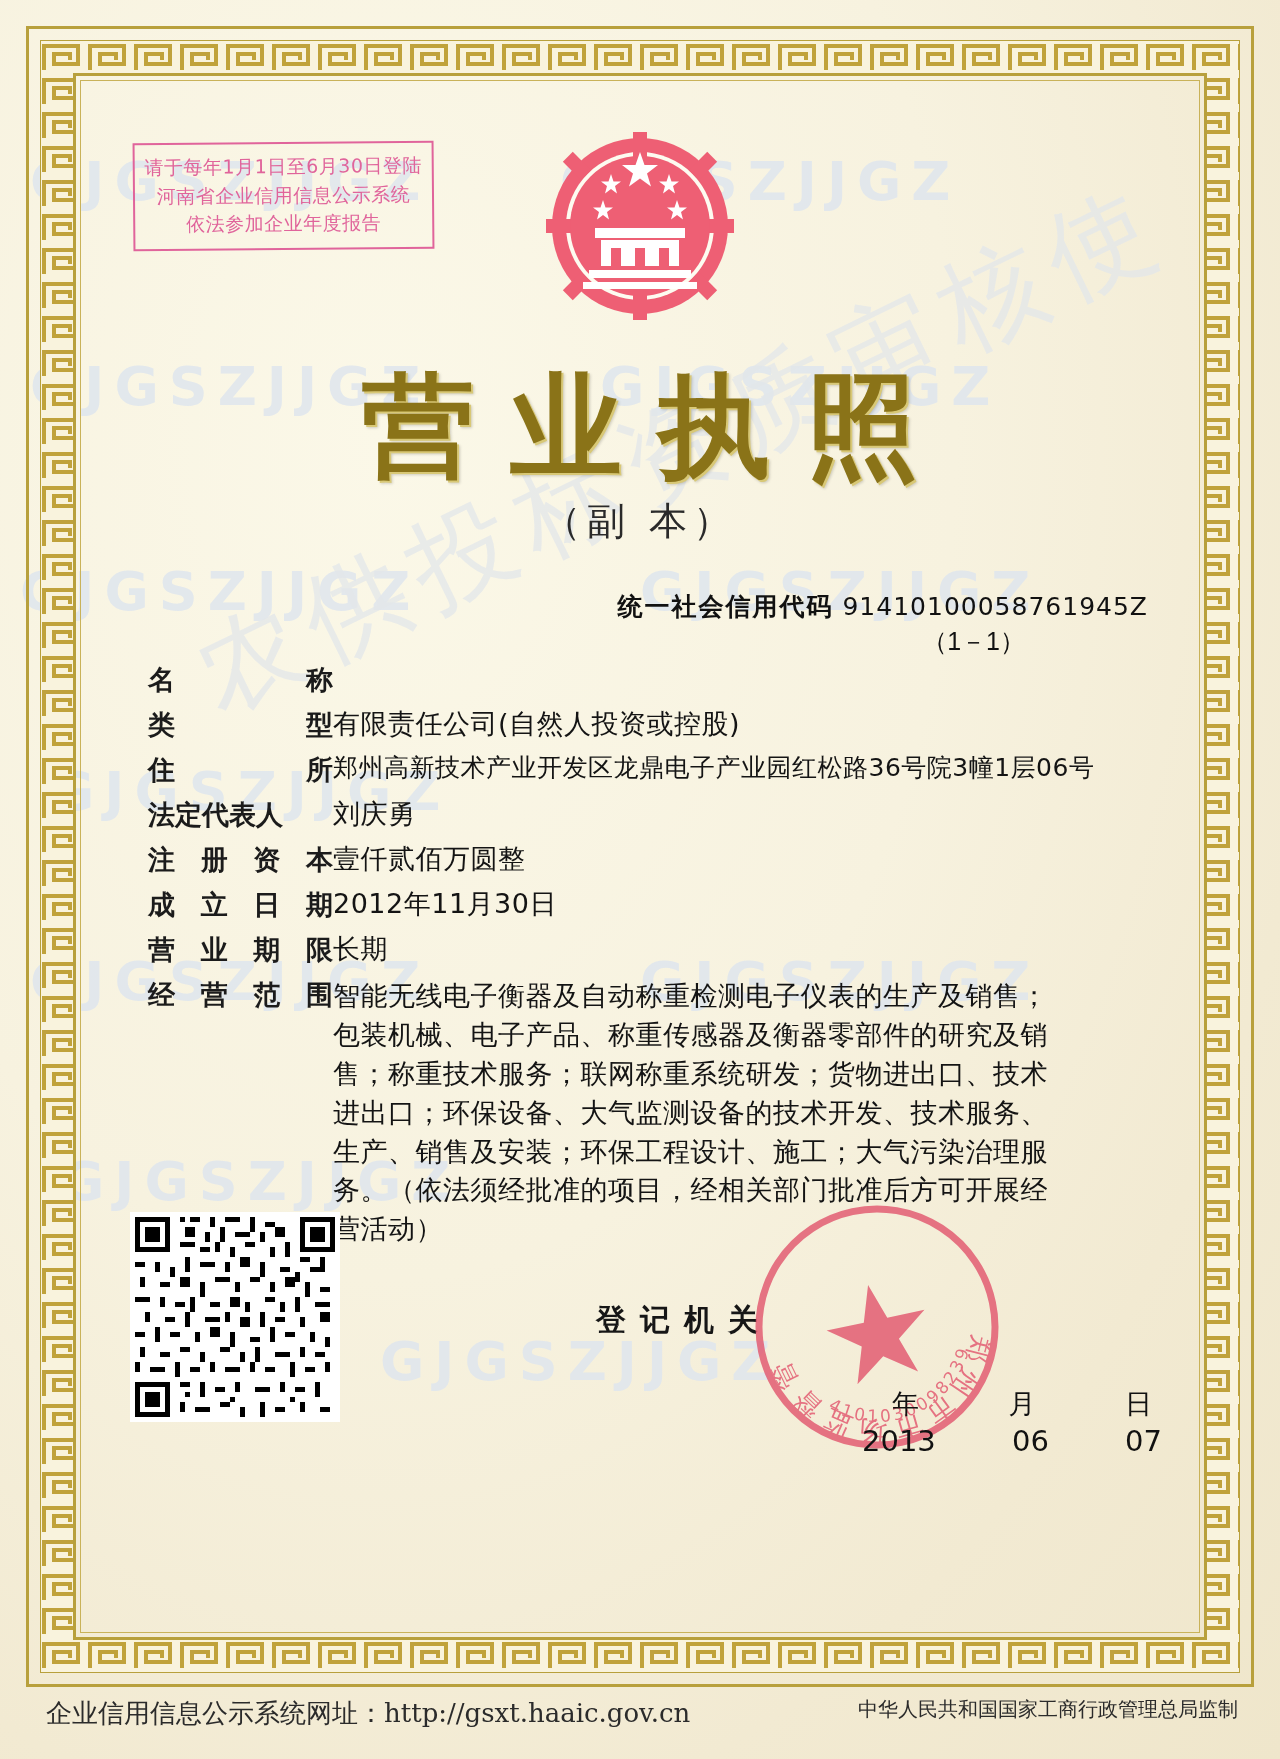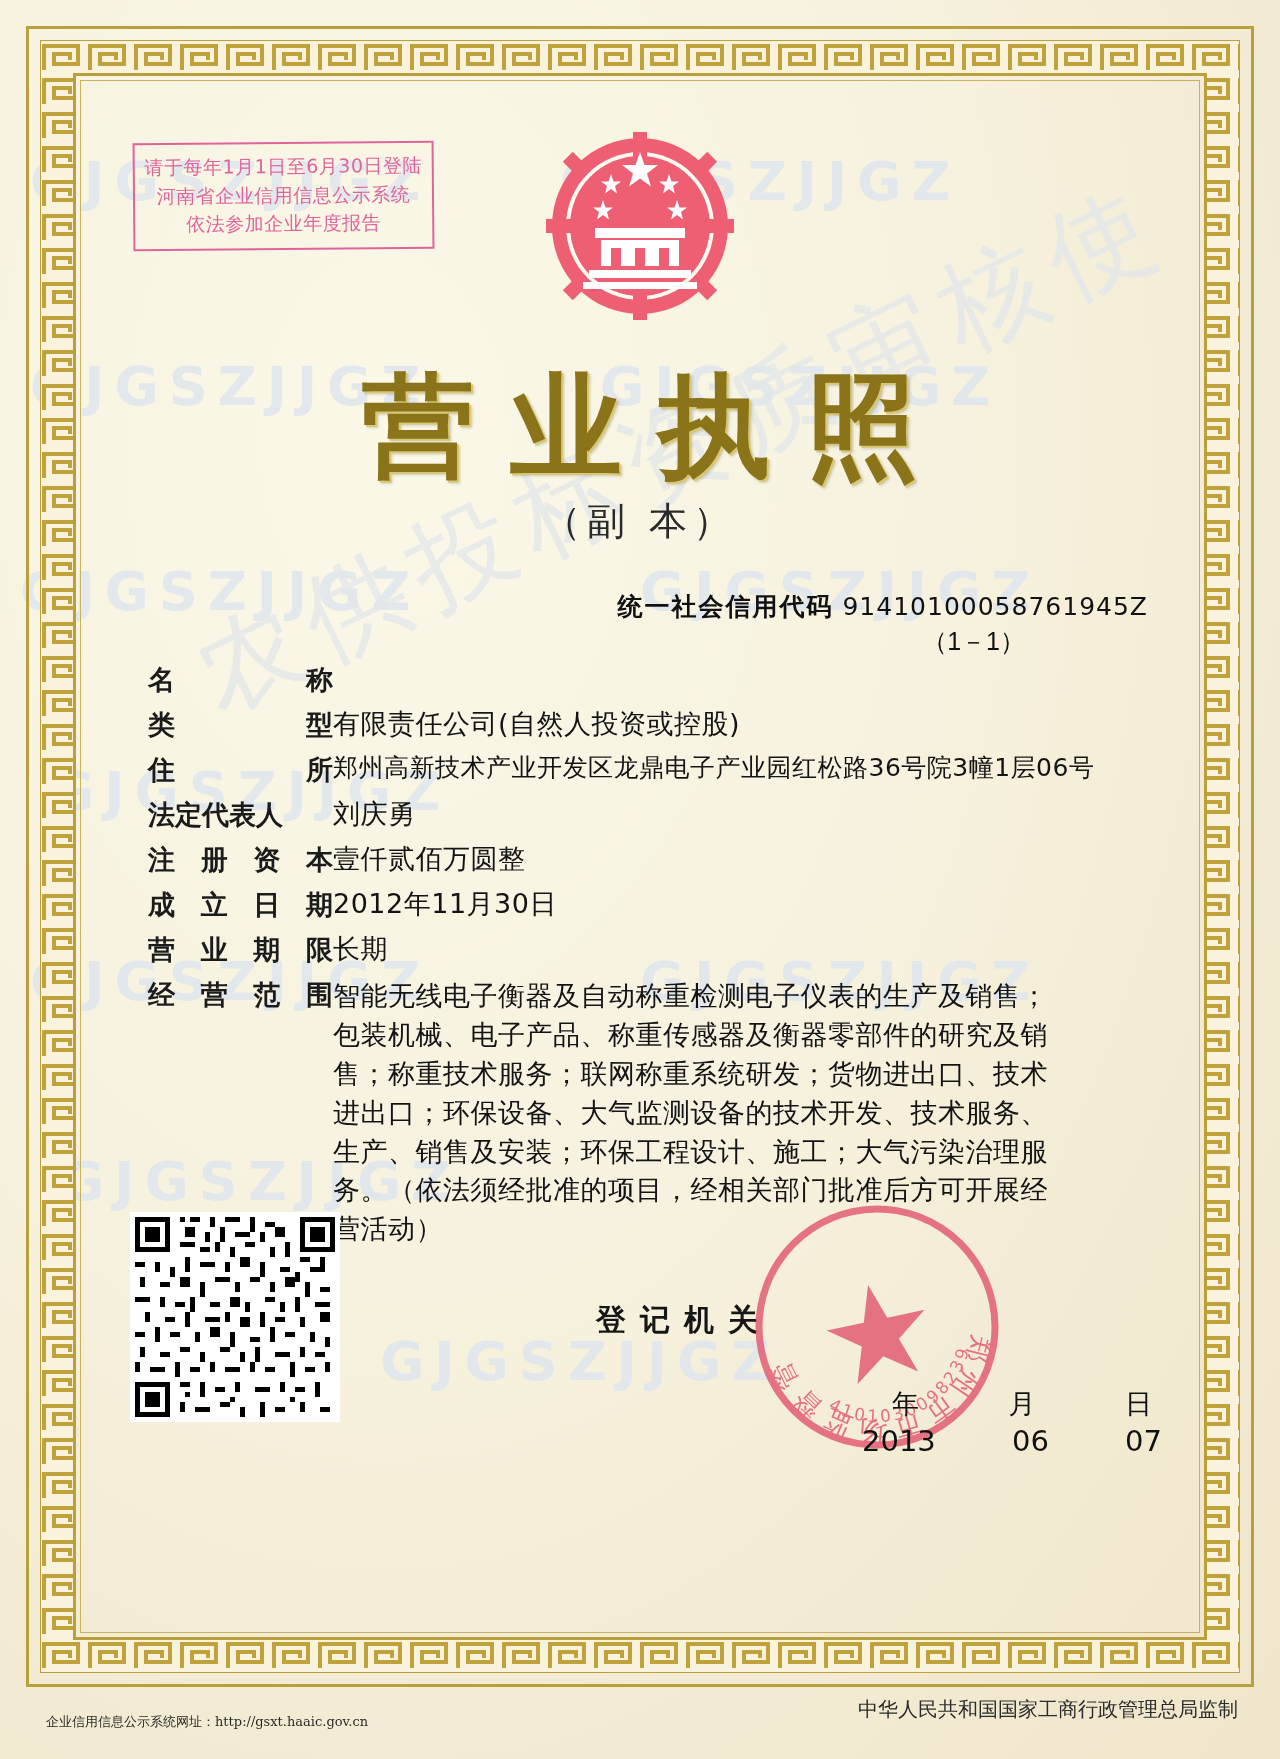--- a/index.html
+++ b/index.html
@@ -188,21 +188,21 @@
     position:absolute;right:118px;top:1424px;
     width:300px;
     display:flex;justify-content:space-between;
     font-size:29px;color:#111;
     font-family:"DejaVu Sans",sans-serif;
   }
 
   
   .footer-left{
     position:absolute;left:46px;bottom:28px;
-    font-size:13px;color:#2b2b2b;
+    font-size:26px;color:#2b2b2b;
     font-family:"DejaVu Sans",sans-serif;
   }
   .footer-left .url{font-family:"DejaVu Serif","Liberation Serif",serif;}
   .footer-right{
     position:absolute;right:42px;bottom:36px;
     font-size:20px;color:#2b2b2b;
     font-family:Liberation Sans, sans-serif;
   }
 </style>
 </head>

